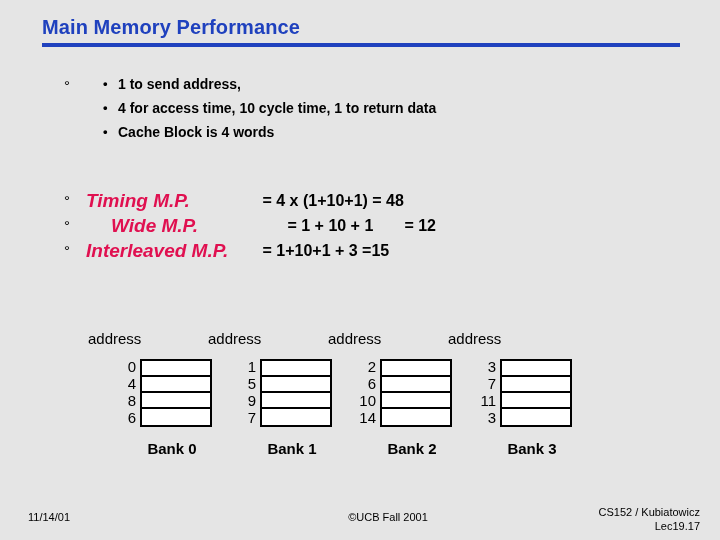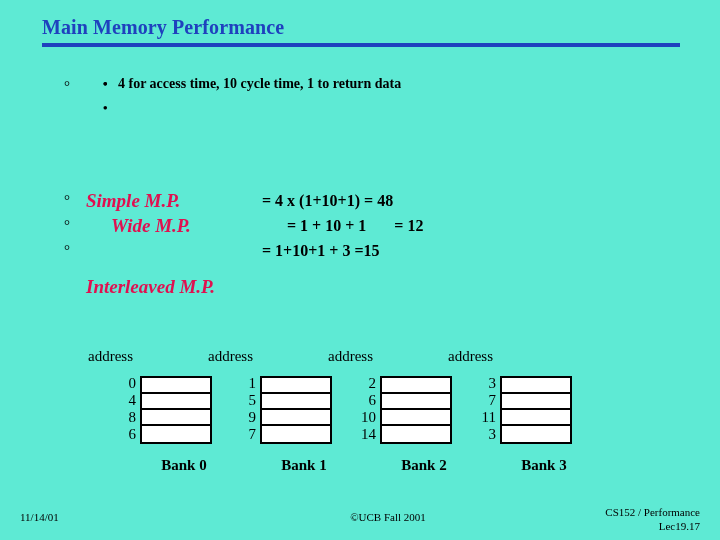--- a/index.html
+++ b/index.html
@@ -5,23 +5,23 @@
 <style>
   html, body {
     margin: 0;
     padding: 0;
     background: #ffffff;
   }
   #slide {
     position: relative;
     width: 720px;
     height: 540px;
-    background: #5eead4;
+    background: #e5e5e5;
     overflow: hidden;
-    font-family: Liberation Serif, serif;
+    font-family: Liberation Sans, sans-serif;
     color: #000000;
   }
 
   
   #title-block {
     position: absolute;
     left: 42px;
     top: 14px;
     width: 638px;
   }
@@ -118,36 +118,35 @@
     display: inline-block;
     font-size: 16px;
     font-weight: bold;
     color: #000000;
     line-height: 25px;
     vertical-align: top;
     white-space: pre;
   }
   .eq-label.w-simple { width: 172px; }
   .eq-label.w-wide   { width: 172px; margin-left: 25px; }
-  .eq-label.w-inter  { width: 172px; margin-top: 36px; }
+  .eq-label.w-inter  { width: 172px; }
 
   
   #diagram {
     position: absolute;
     left: 80px;
     top: 330px;
     width: 560px;
     height: 140px;
   }
   .bank {
     position: absolute;
     top: 0;
     width: 132px;
     height: 140px;
-    margin-top: 17px;
   }
   .bank-addr-label {
     position: absolute;
     left: 8px;
     top: 0px;
     font-size: 15px;
     line-height: 18px;
     color: #000000;
     white-space: nowrap;
   }
@@ -185,34 +184,34 @@
   .bank-cell {
     height: 16px;
     border-bottom: 2px solid #000000;
     box-sizing: border-box;
   }
   .bank-cell:last-child {
     border-bottom: none;
   }
   .bank-name {
     position: absolute;
-    left: 68px;
+    left: 56px;
     top: 110px;
     width: 72px;
     text-align: center;
     font-size: 15px;
     font-weight: bold;
     color: #000000;
     white-space: nowrap;
   }
 
   
   #footer-date {
     position: absolute;
-    left: 20px;
+    left: 28px;
     top: 511px;
     font-size: 11px;
     color: #000000;
     white-space: nowrap;
   }
   #footer-center {
     position: absolute;
     left: 0;
     top: 511px;
     width: 720px;
@@ -241,34 +240,36 @@
     <div id="slide-title">Main Memory Performance</div>
   </div>
   <div id="title-rule"></div>
 
   <div id="body-block">
     <div class="lvl1">
       <span class="bullet">°</span>
     </div>
     <div class="lvl2">
       <span class="bullet">•</span>
+      <span>1 to send address,</span>
     </div>
     <div class="lvl2">
       <span class="bullet">•</span>
       <span>4 for access time, 10 cycle time, 1 to return data</span>
     </div>
     <div class="lvl2">
       <span class="bullet">•</span>
+      <span>Cache Block is 4 words</span>
     </div>
   </div>
 
   <div id="eq-block">
     <div class="eq-row">
       <span class="bullet">°</span>
-      <span class="eq-label w-simple">Simple M.P.</span>
+      <span class="eq-label w-simple">Timing M.P.</span>
       <span class="eq-expr">= 4 x (1+10+1) = 48</span>
     </div>
     <div class="eq-row">
       <span class="bullet">°</span>
       <span class="eq-label w-wide">Wide M.P.</span>
       <span class="eq-expr">= 1 + 10 + 1       = 12</span>
     </div>
     <div class="eq-row">
       <span class="bullet">°</span>
       <span class="eq-label w-inter">Interleaved M.P.</span>
@@ -352,17 +353,17 @@
         </div>
       </div>
       <div class="bank-name">Bank 3</div>
     </div>
 
   </div>
 
   <div id="footer-date">11/14/01</div>
   <div id="footer-center">©UCB Fall 2001</div>
   <div id="footer-right">
-    <div>CS152 / Performance</div>
+    <div>CS152 / Kubiatowicz</div>
     <div>Lec19.17</div>
   </div>
 
 </div>
 
 </body></html>

